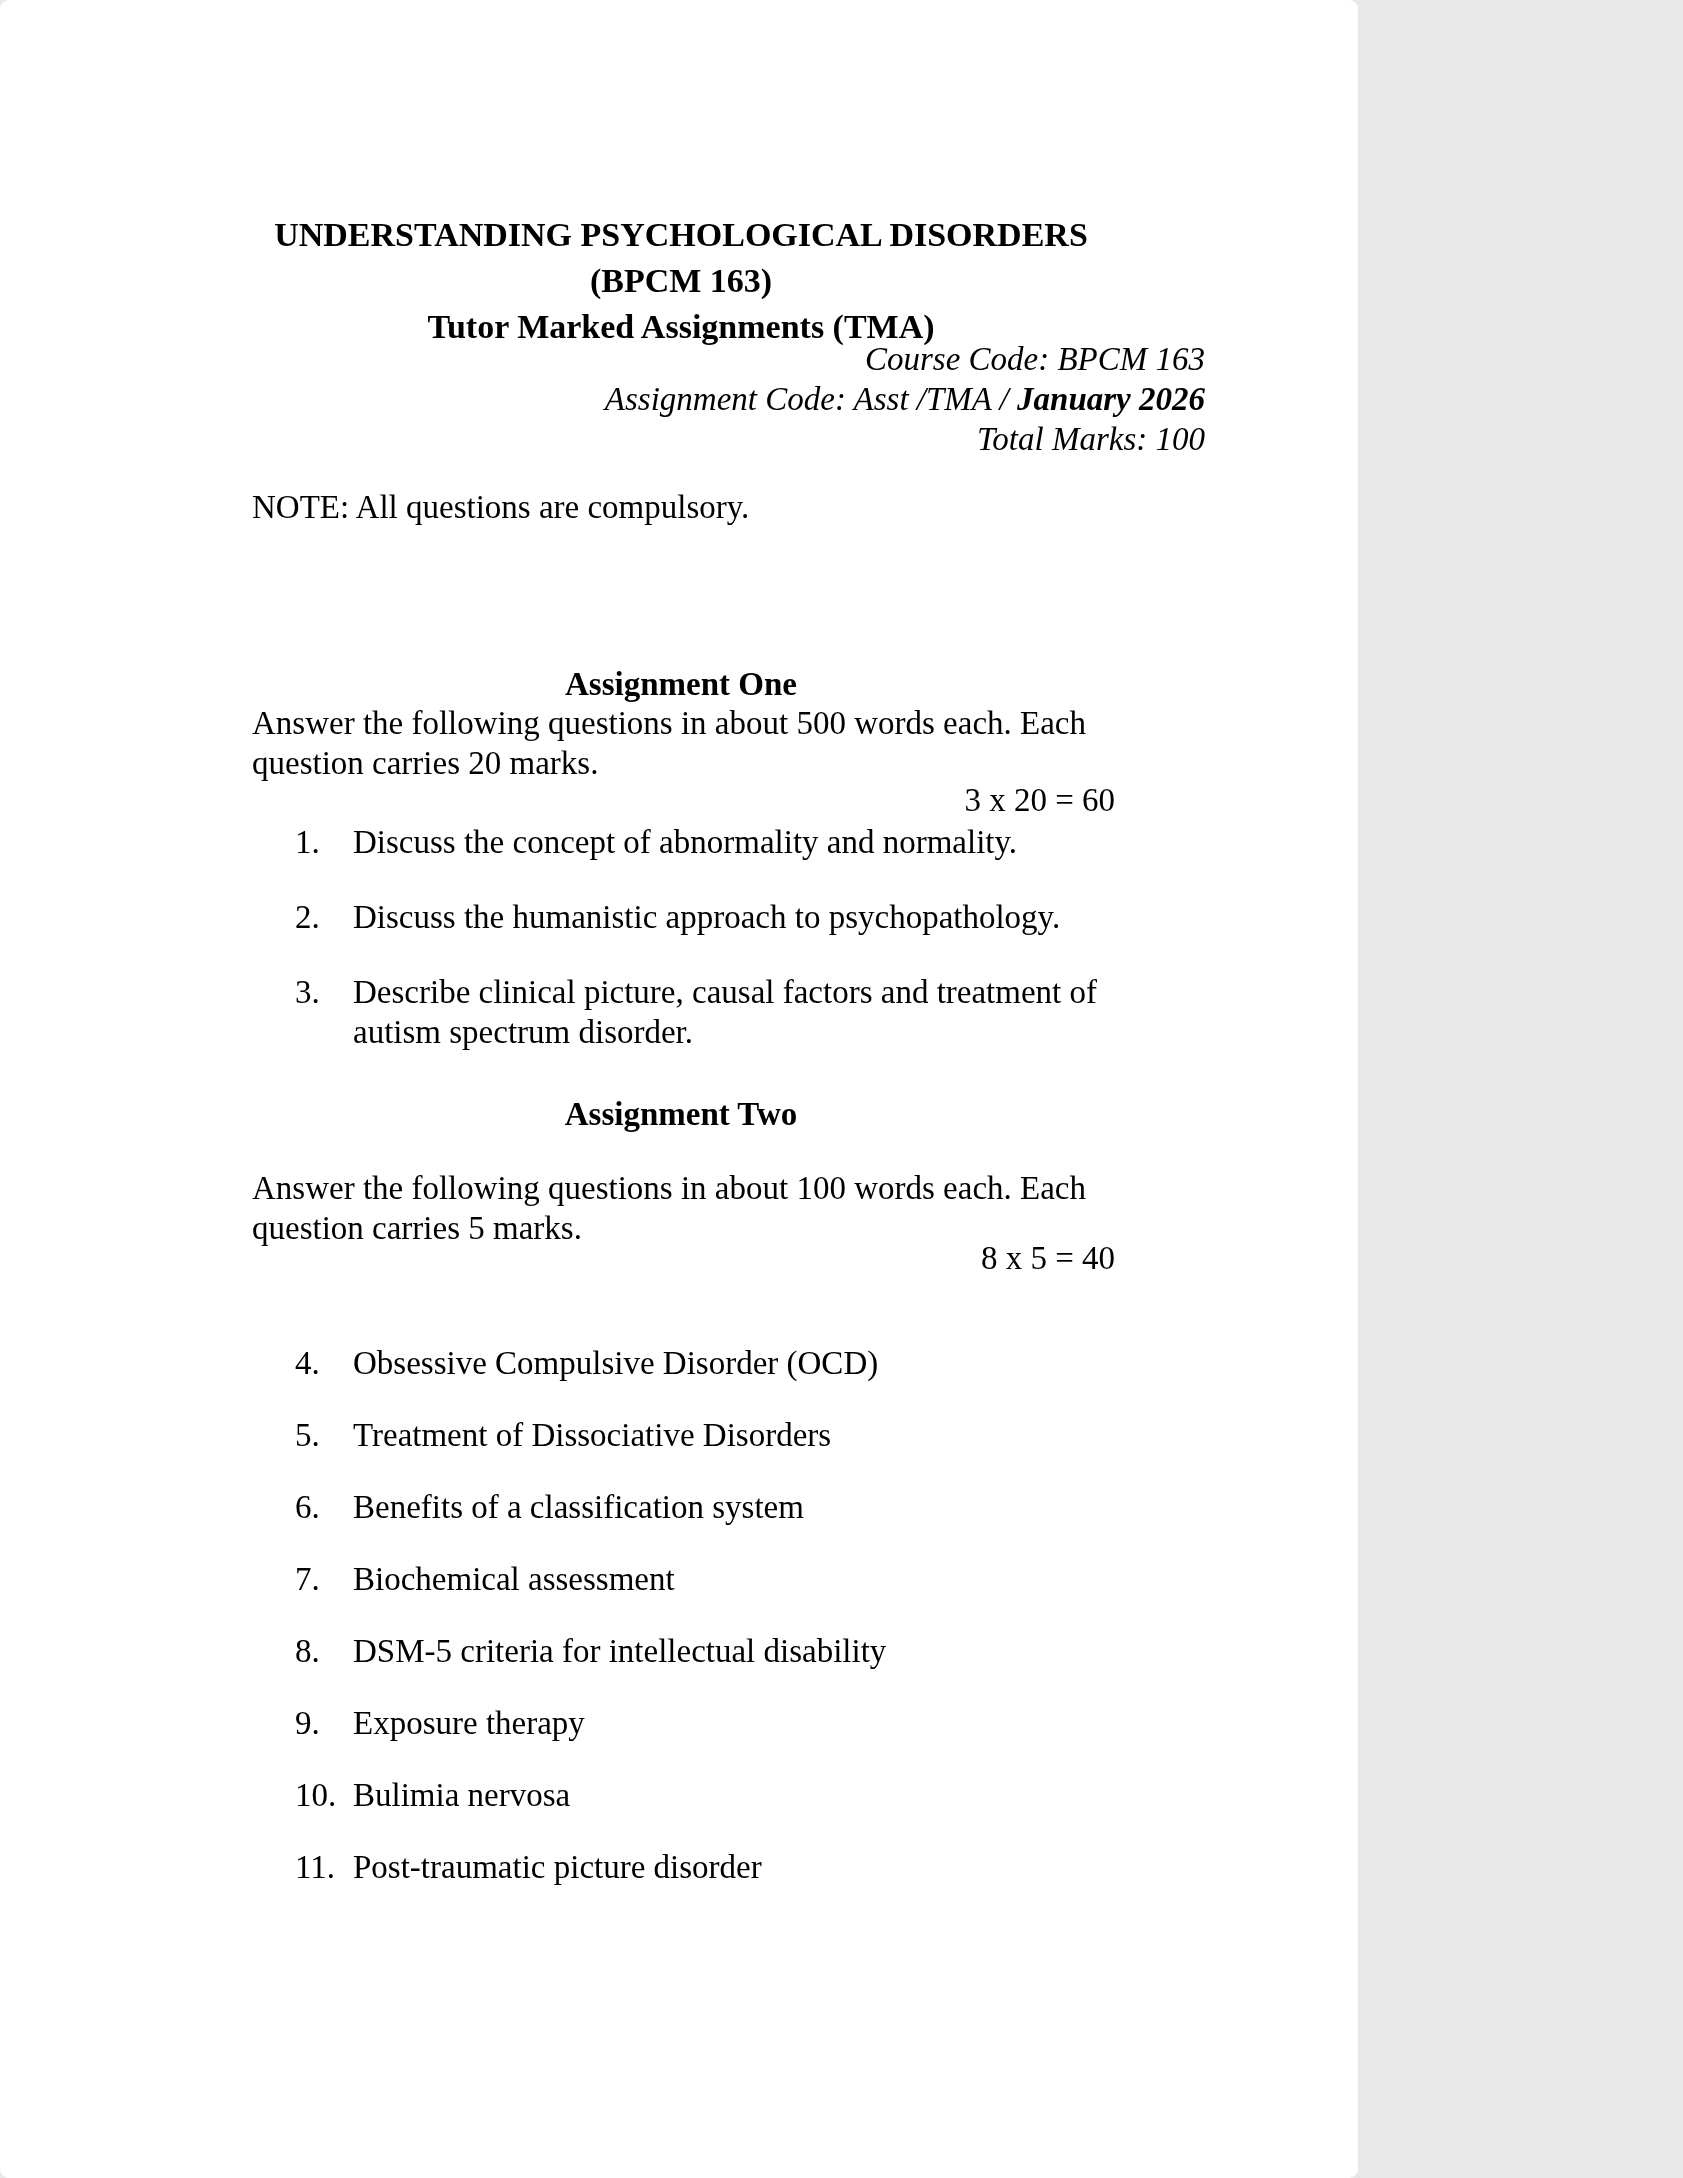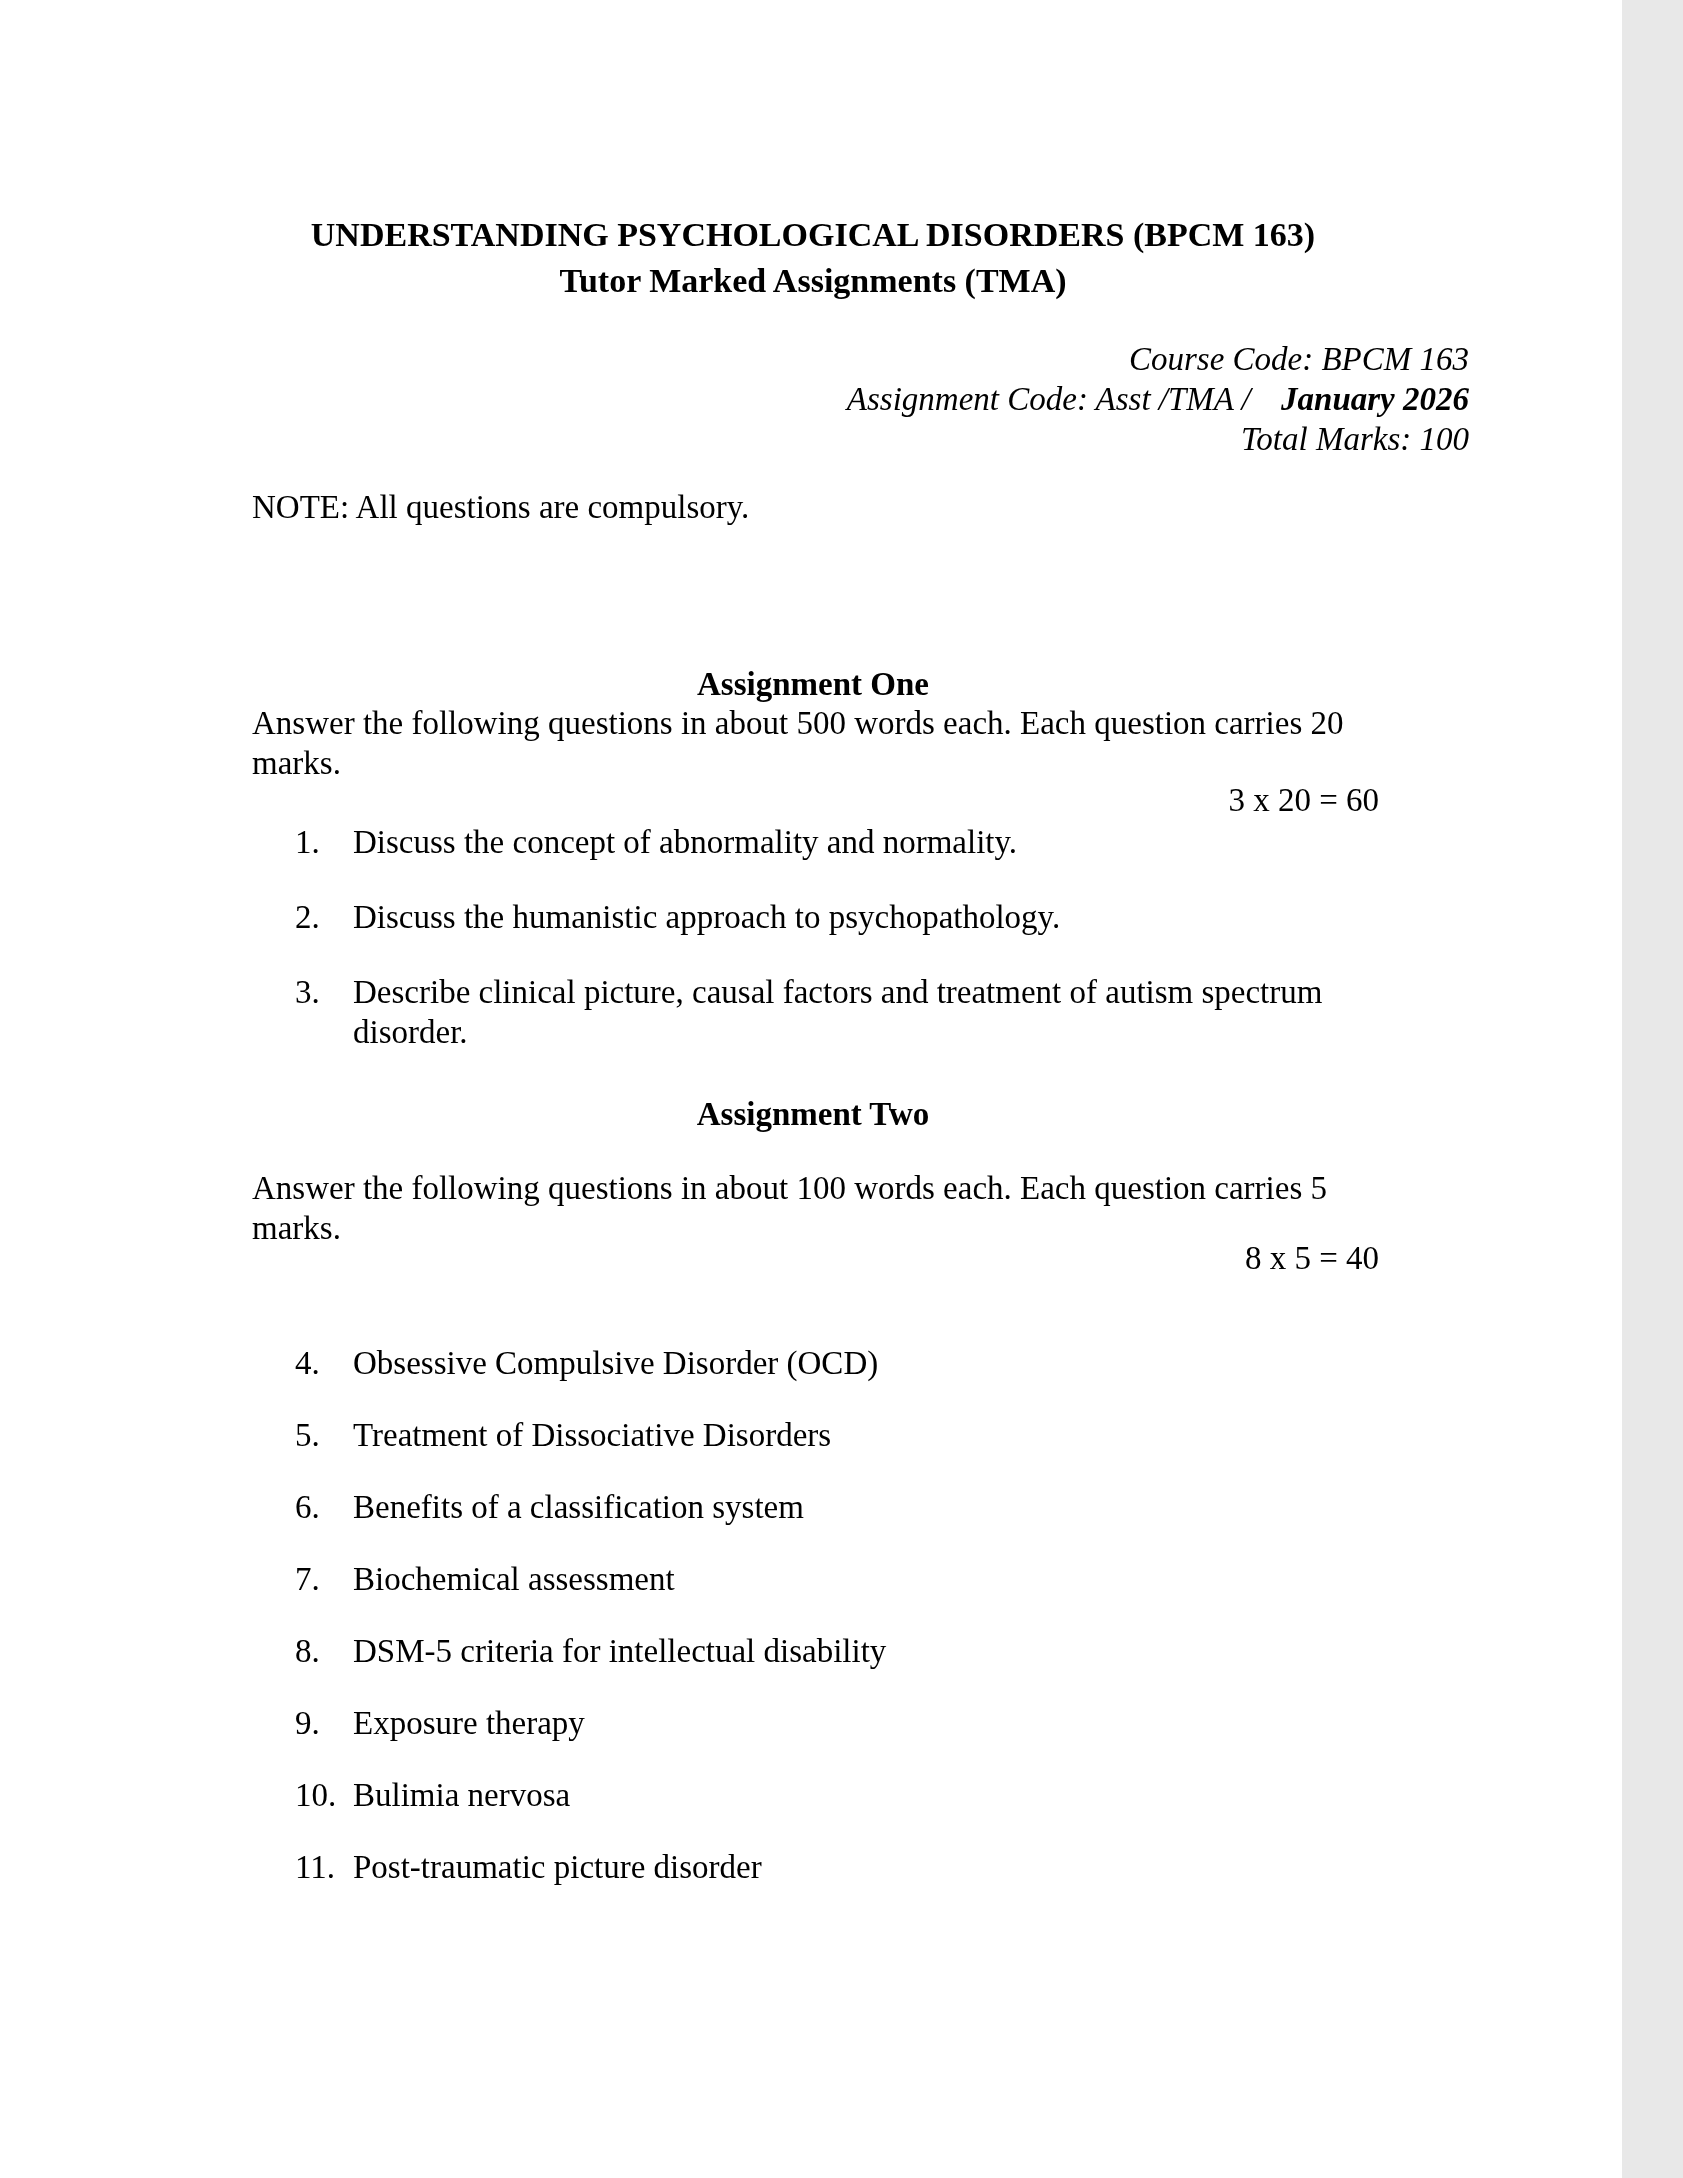--- a/index.html
+++ b/index.html
@@ -1,42 +1,43 @@
 <!DOCTYPE html>
 <html><head>
 <meta charset="utf-8">
 <style>
   html, body { margin: 0; padding: 0; background: #e8e8e8; }
   .page {
     position: relative;
-    width: 1622px;
+    width: 1358px;
     height: 2178px;
     background: #ffffff;
     font-family: "Liberation Serif", serif;
     color: #000000;
     font-size: 33px;
     overflow: hidden;
+    border-radius: 9px;
   }
   .doc-title {
     position: absolute;
     left: 252px; right: 248px; top: 212px;
     text-align: center;
     font-weight: bold;
     font-size: 34px;
     line-height: 46px;
   }
   .meta-block {
     position: absolute;
     right: 153px; top: 339px;
     text-align: right;
     line-height: 40px;
     white-space: nowrap;
     font-style: italic;
   }
-  .bold { font-weight: bold; margin-left: 22px; }
+  .bold { font-weight: bold; }
   .note-line {
     position: absolute;
     left: 252px; top: 489px;
     line-height: 36px;
   }
   .section-heading {
     position: absolute;
     left: 252px; right: 248px;
     text-align: center;
     font-weight: bold;

